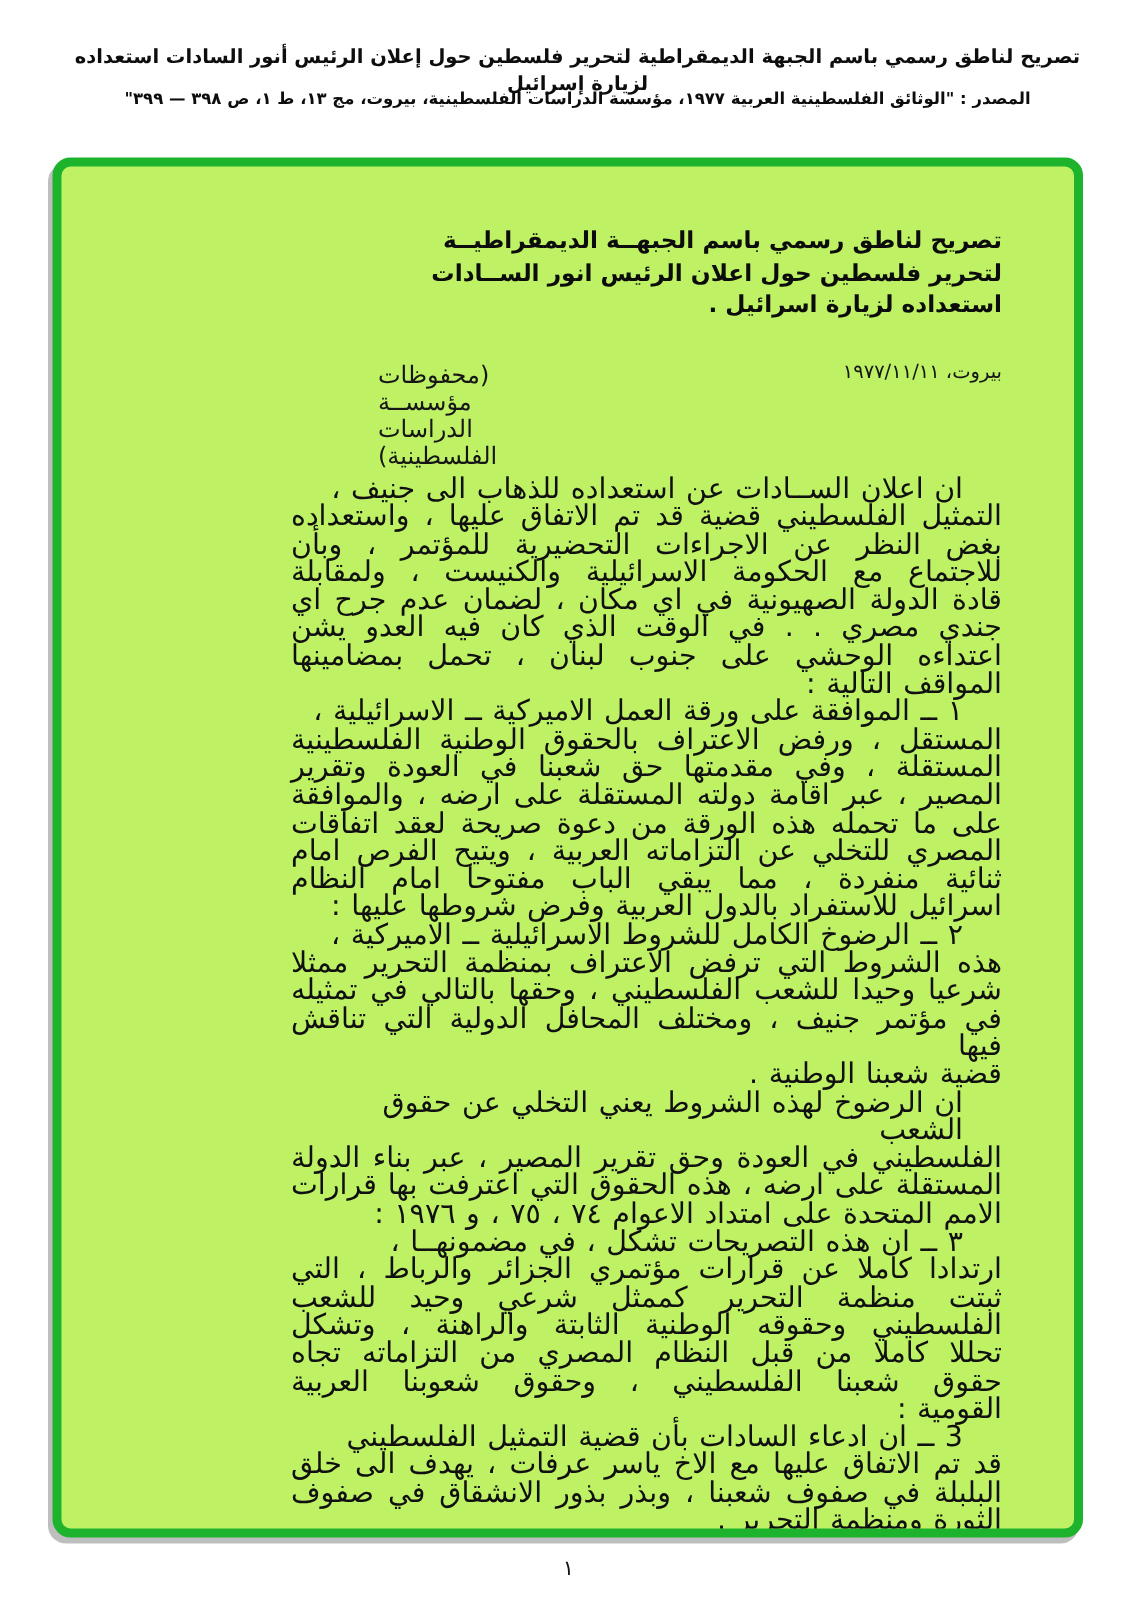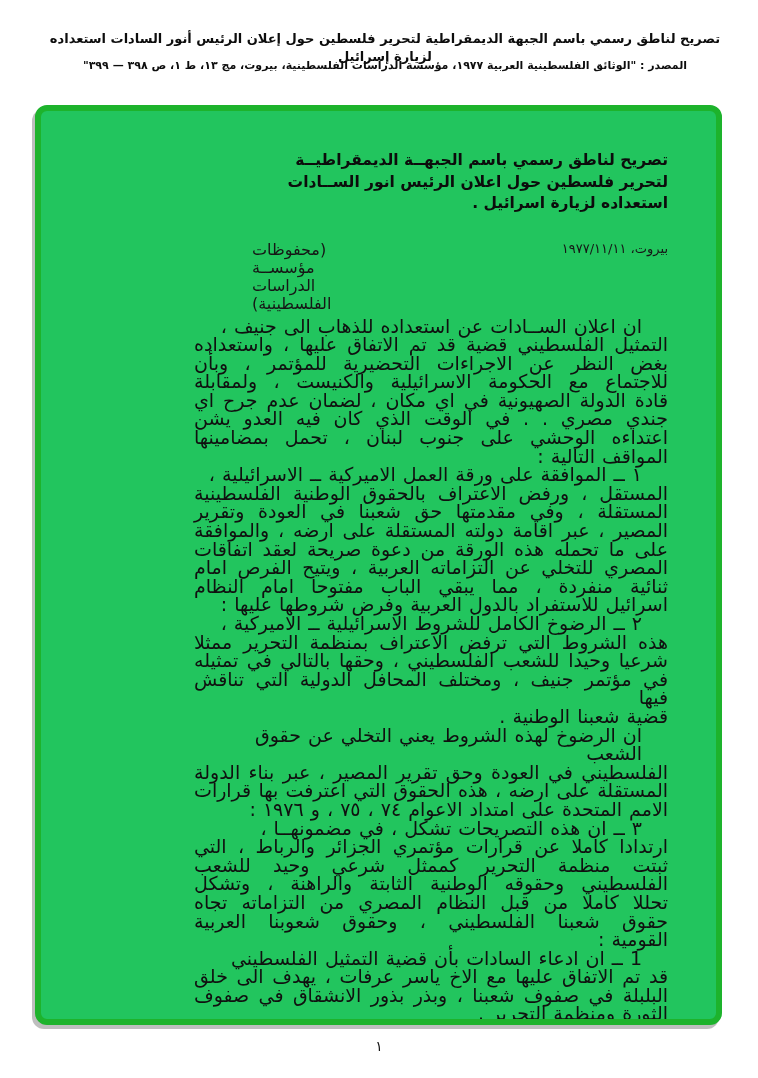--- a/index.html
+++ b/index.html
@@ -10,21 +10,21 @@
   
   .hdr{
     position:absolute;left:12px;right:0;direction:rtl;text-align:center;
     font-weight:bold;color:#0d0d0d;
   }
   #hdr1{top:30px;font-size:13px;line-height:18px;padding:0 36px;}
   #hdr2{top:58px;font-size:11px;line-height:16px;padding:0 50px;}
   
   .frame{
     position:absolute;left:35px;top:105px;width:675px;height:908px;
-    border:6px solid #1db32c;border-radius:12px;background:#22c55e;
+    border:6px solid #1db32c;border-radius:12px;background:#bef264;
     box-shadow:-3px 4px 0 rgba(110,110,110,.45);
     overflow:hidden;
   }
   .frame-inner{
     position:absolute;top:0;right:0;bottom:0;left:0;
     padding:39px 48px 0 0;direction:rtl;
   }
   
   .doc-title{width:474px;margin:0 0 0 auto;direction:rtl;}
   .title-line{
@@ -103,21 +103,21 @@
         <div class="bl j">الفلسطيني في العودة وحق تقرير المصير ، عبر بناء الدولة</div>
         <div class="bl j">المستقلة على ارضه ، هذه الحقوق التي اعترفت بها قرارات</div>
         <div class="bl l">الامم المتحدة على امتداد الاعوام ٧٤ ، ٧٥ ، و ١٩٧٦ :</div>
         <div class="bl f">٣ ــ ان هذه التصريحات تشكل ، في مضمونهــا ،</div>
         <div class="bl j">ارتدادا كاملا عن قرارات مؤتمري الجزائر والرباط ، التي</div>
         <div class="bl j">ثبتت منظمة التحرير كممثل شرعي وحيد للشعب</div>
         <div class="bl j">الفلسطيني وحقوقه الوطنية الثابتة والراهنة ، وتشكل</div>
         <div class="bl j">تحللا كاملا من قبل النظام المصري من التزاماته تجاه</div>
         <div class="bl j">حقوق شعبنا الفلسطيني ، وحقوق شعوبنا العربية</div>
         <div class="bl l">القومية :</div>
-        <div class="bl f">1 ــ ان ادعاء السادات بأن قضية التمثيل الفلسطيني</div>
+        <div class="bl f">3 ــ ان ادعاء السادات بأن قضية التمثيل الفلسطيني</div>
         <div class="bl j">قد تم الاتفاق عليها مع الاخ ياسر عرفات ، يهدف الى خلق</div>
         <div class="bl j">البلبلة في صفوف شعبنا ، وبذر بذور الانشقاق في صفوف</div>
         <div class="bl l">الثورة ومنظمة التحرير .</div>
       </div>
 
   </div>
 </div>
 
 <div class="pagenum">١</div>
 

